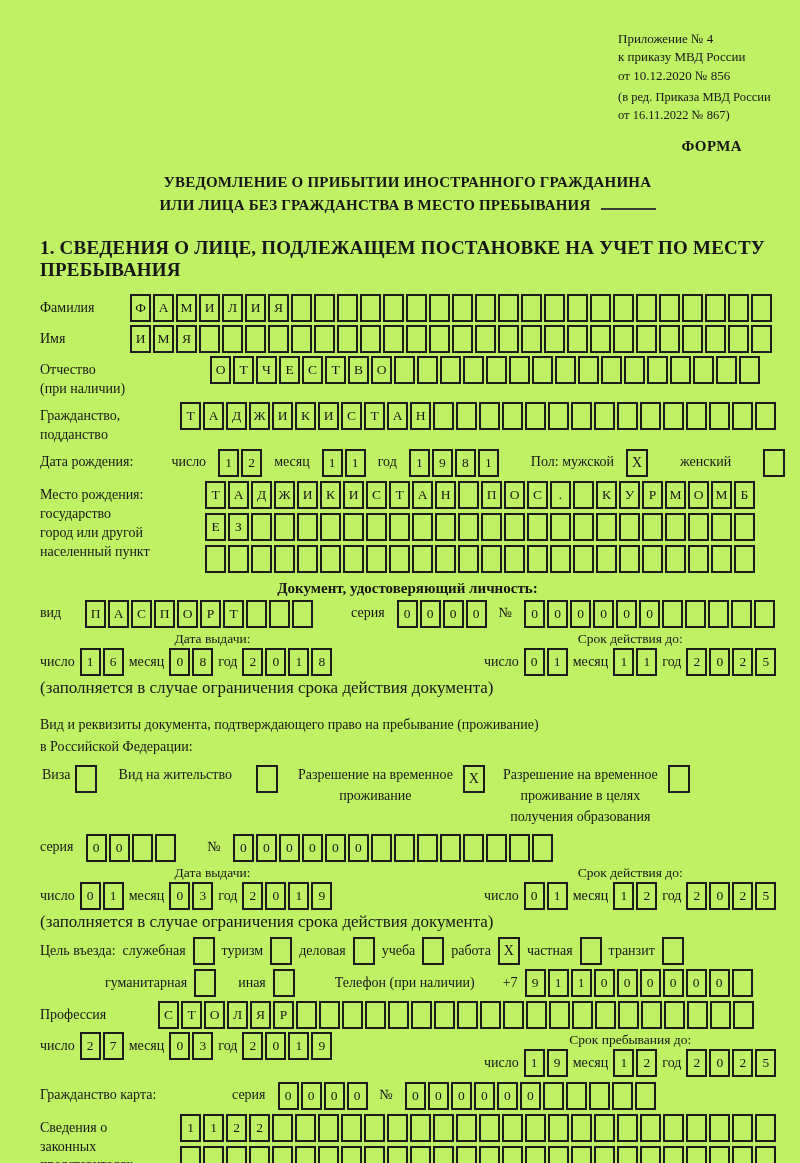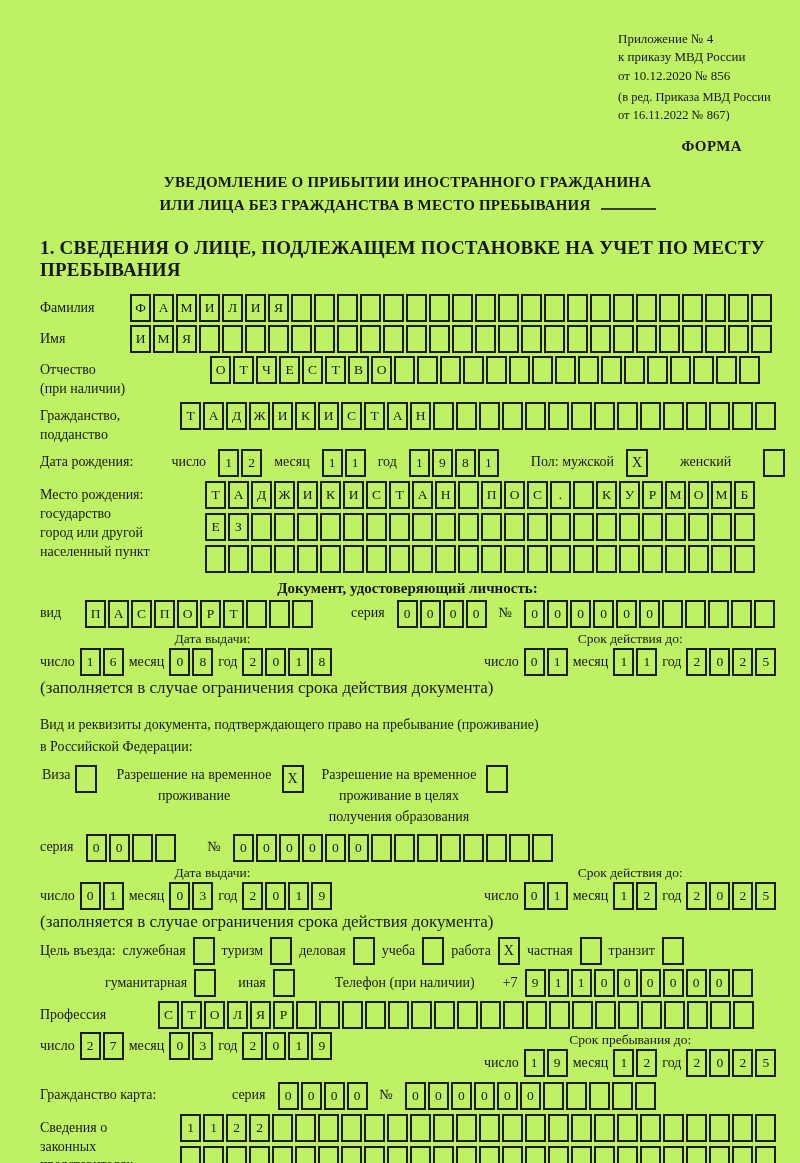--- a/index.html
+++ b/index.html
@@ -420,20 +420,24 @@
     <div class="intro">
       <div>Вид и реквизиты документа, подтверждающего право на пребывание (проживание)</div>
       <div>в Российской Федерации:</div>
     </div>
 
     <div class="permits">
       <div class="popt">
         <span class="plabel">Виза</span>
         <span class="cb" style="margin-left:4px;"></span>
       </div>
+      <div class="popt" style="margin-left:22px;">
+        <span class="plabel">Вид на жительство</span>
+        <span class="cb" style="margin-left:24px;"></span>
+      </div>
       <div class="popt" style="margin-left:20px;">
         <span class="plabel">Разрешение на временное
 проживание</span>
         <span class="cb">X</span>
       </div>
       <div class="popt" style="margin-left:18px;">
         <span class="plabel">Разрешение на временное
 проживание в целях
 получения образования</span>
         <span class="cb"></span>

